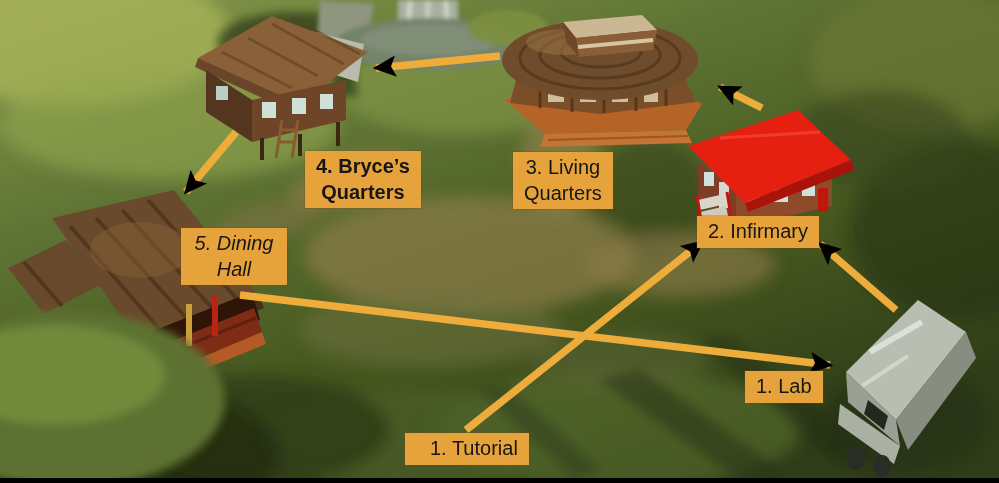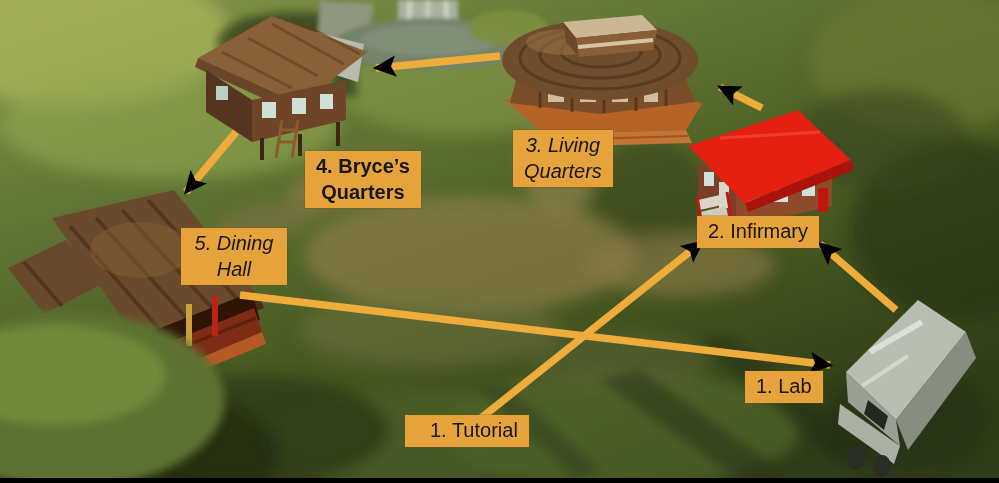--- a/index.html
+++ b/index.html
@@ -12,23 +12,23 @@
   .map-label{
     position:absolute;
     background:var(--label-bg,#E7A33B);
     color:var(--label-text,#161616);
     font-size:20px;line-height:1.28;
     padding:3px 11px;
     text-align:center;
     white-space:pre-line;
     box-shadow:0 0 0 1px rgba(120,70,0,.25);
   }
-  #label-tutorial{left:405px;top:415px;padding-left:25px;}
+  #label-tutorial{left:405px;top:433px;padding-left:25px;}
   #label-infirmary{left:697px;top:216px;text-align:right;}
-  #label-living{left:513px;top:130px;font-style:italic;}
+  #label-living{left:513px;top:152px;}
   #label-bryces{left:305px;top:151px;font-weight:bold;}
   #label-dining{left:181px;top:228px;min-width:84px;font-style:italic;}
   #label-lab{left:745px;top:371px;}
   .letterbox-bottom{position:absolute;left:0;bottom:0;width:999px;height:5px;background:#000;}
 </style>
 </head>
 <body>
 
 <svg class="scene-svg" viewBox="0 0 999 483" xmlns="http://www.w3.org/2000/svg">
   <defs>

